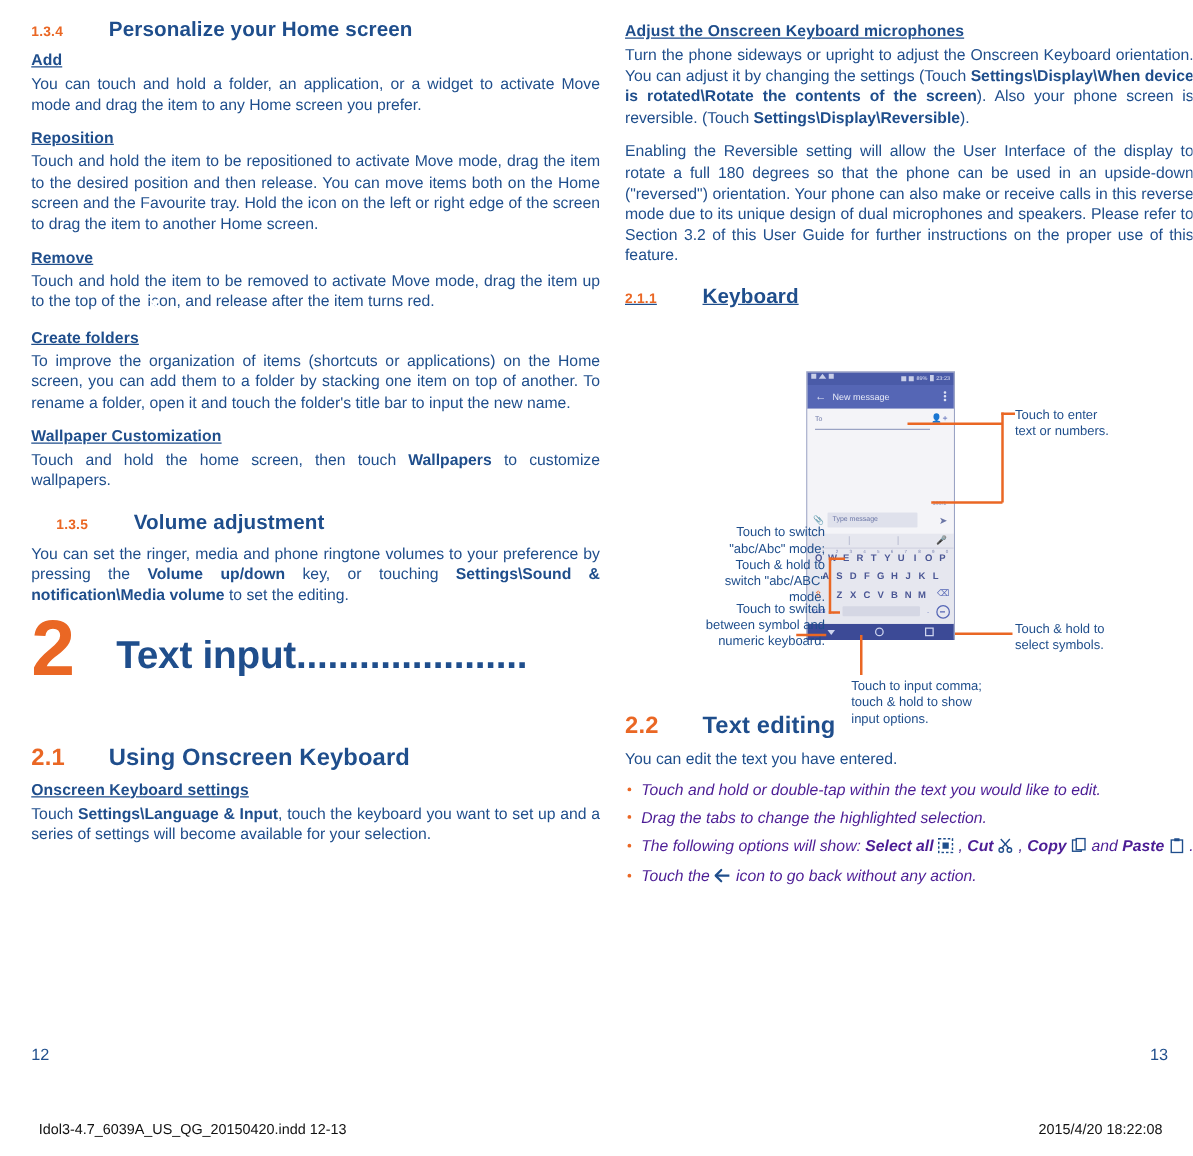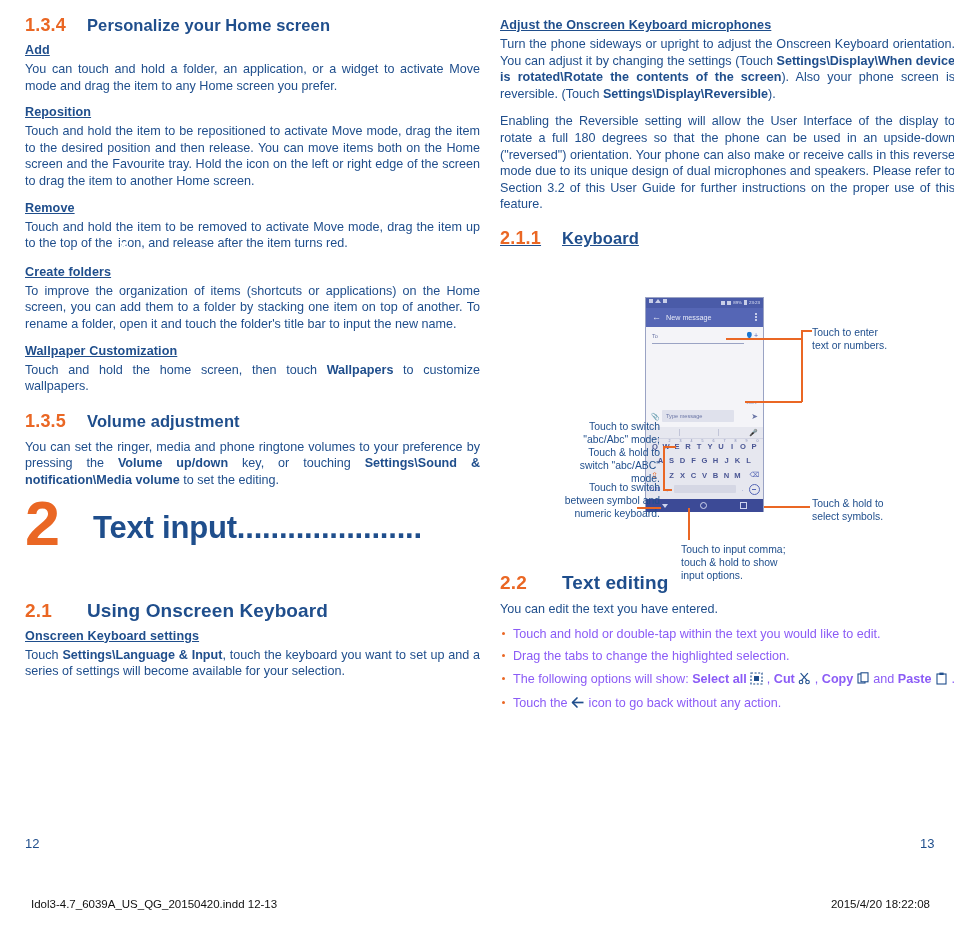--- a/index.html
+++ b/index.html
@@ -13,21 +13,21 @@
 
   
   .col{position:absolute;top:0;width:455px;}
   .col-left{left:25px;}
   .col-right{left:500px;}
   .sec-head{
     display:flex;align-items:baseline;
     margin:0 0 7px 0;
   }
   .sec-head .num{
-    color:#ea6724;font-weight:bold;font-size:18px;
+    color:#ea6724;font-weight:bold;font-size:11px;
     width:62px;flex:0 0 62px;letter-spacing:.2px;
   }
   .sec-head .ttl{
     color:#1f4e8c;font-weight:bold;font-size:16.5px;letter-spacing:.1px;
   }
   .sec-head.big .num{font-size:19px;width:62px;}
   .sec-head.big .ttl{font-size:19px;}
 
   .sub-head{
     font-weight:bold;font-size:12.6px;color:#1f4e8c;
@@ -50,21 +50,21 @@
   .chapter .bigttl{
     position:absolute;left:68px;top:8px;
     font-size:31px;font-weight:bold;color:#1f4e8c;
     letter-spacing:-.2px;white-space:nowrap;
   }
 
   
   ul.bul{list-style:none;margin:0 0 8px 0;padding:0;}
   ul.bul li{
     position:relative;padding-left:13px;font-size:12.6px;line-height:16.6px;
-    margin-bottom:6px;text-align:justify;color:#8b5cf6;
+    margin-bottom:6px;text-align:justify;color:#4c1d95;font-style:italic;
   }
   ul.bul li .dot{
     position:absolute;left:2px;top:6px;width:3px;height:3px;
     background:#ea6724;border-radius:50%;
   }
   ul.bul li b{font-weight:bold;}
 
   
   .pgnum{
     position:absolute;bottom:0;font-size:13px;color:#1f4e8c;
@@ -208,21 +208,21 @@
 
     <div class="sub-head">Remove</div>
     <p class="body"><span>Touch and hold the item to be removed to activate Move mode, drag the item up to the top of the </span><span class="ic-x"></span><span> icon, and release after the item turns red.</span></p>
 
     <div class="sub-head">Create folders</div>
     <p class="body">To improve the organization of items (shortcuts or applications) on the Home screen, you can add them to a folder by stacking one item on top of another. To rename a folder, open it and touch the folder's title bar to input the new name.</p>
 
     <div class="sub-head">Wallpaper Customization</div>
     <p class="body"><span>Touch and hold the home screen, then touch </span><b>Wallpapers</b><span> to customize wallpapers.</span></p>
 
-    <div class="sec-head" style="margin-top:16px;">
+    <div class="sec-head" style="margin-top:16px;margin-left:20px;">
       <span class="num">1.3.5</span>
       <span class="ttl">Volume adjustment</span>
     </div>
     <p class="body"><span>You can set the ringer, media and phone ringtone volumes to your preference by pressing the </span><b>Volume up/down</b><span> key, or touching </span><b>Settings\Sound &amp; notification\Media volume</b><span> to set the editing.</span></p>
 
     <div class="chapter">
       <span class="bignum">2</span>
       <span class="bigttl"><span>Text input</span><span>......................</span></span>
     </div>
 

